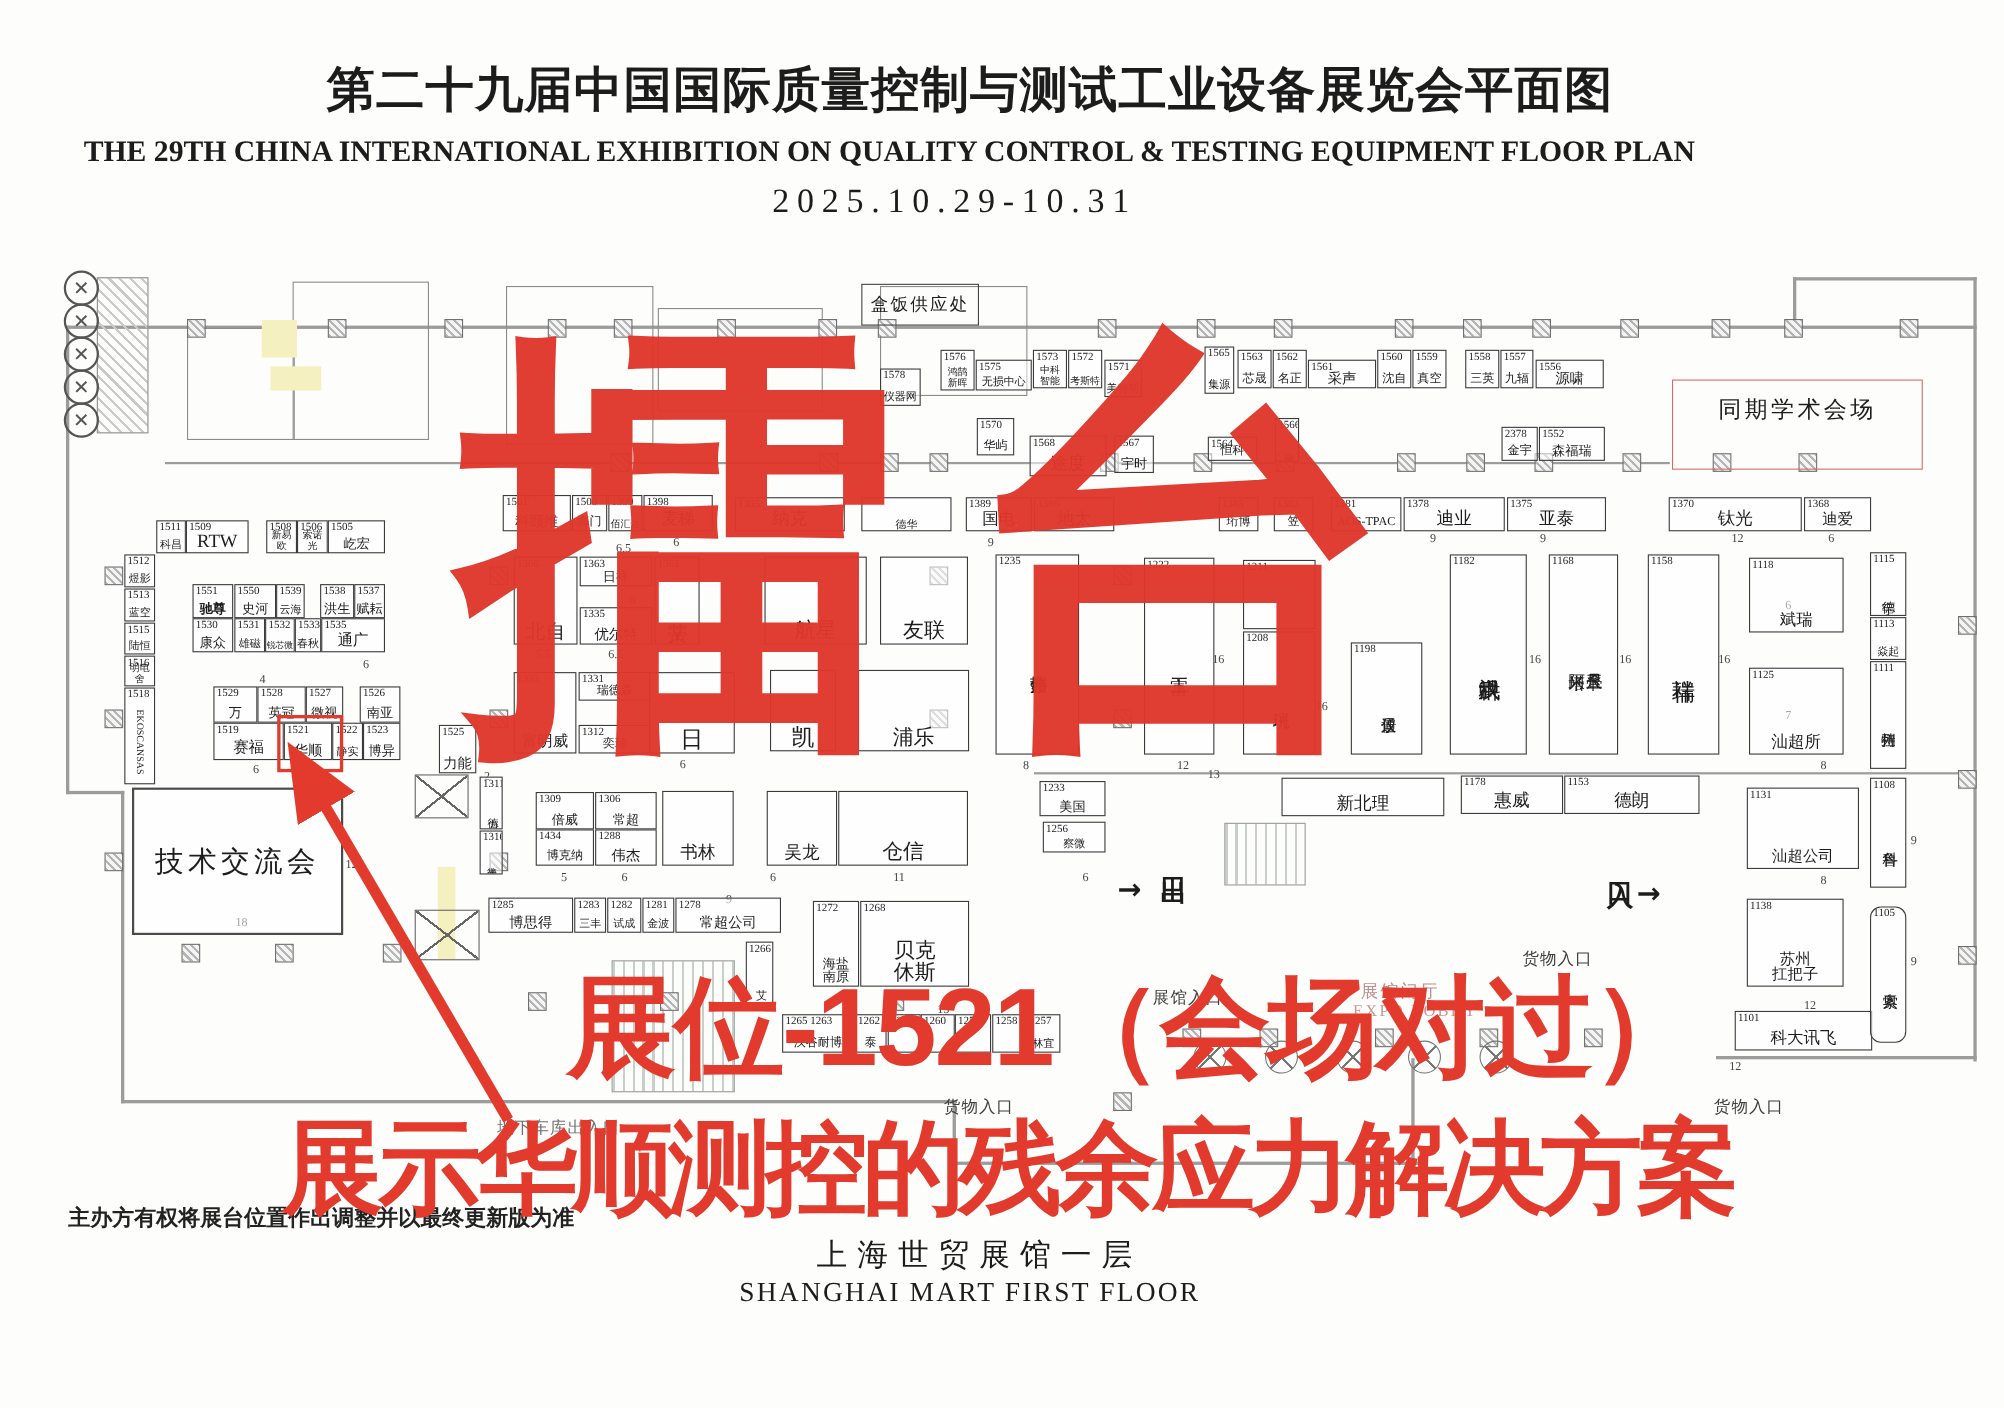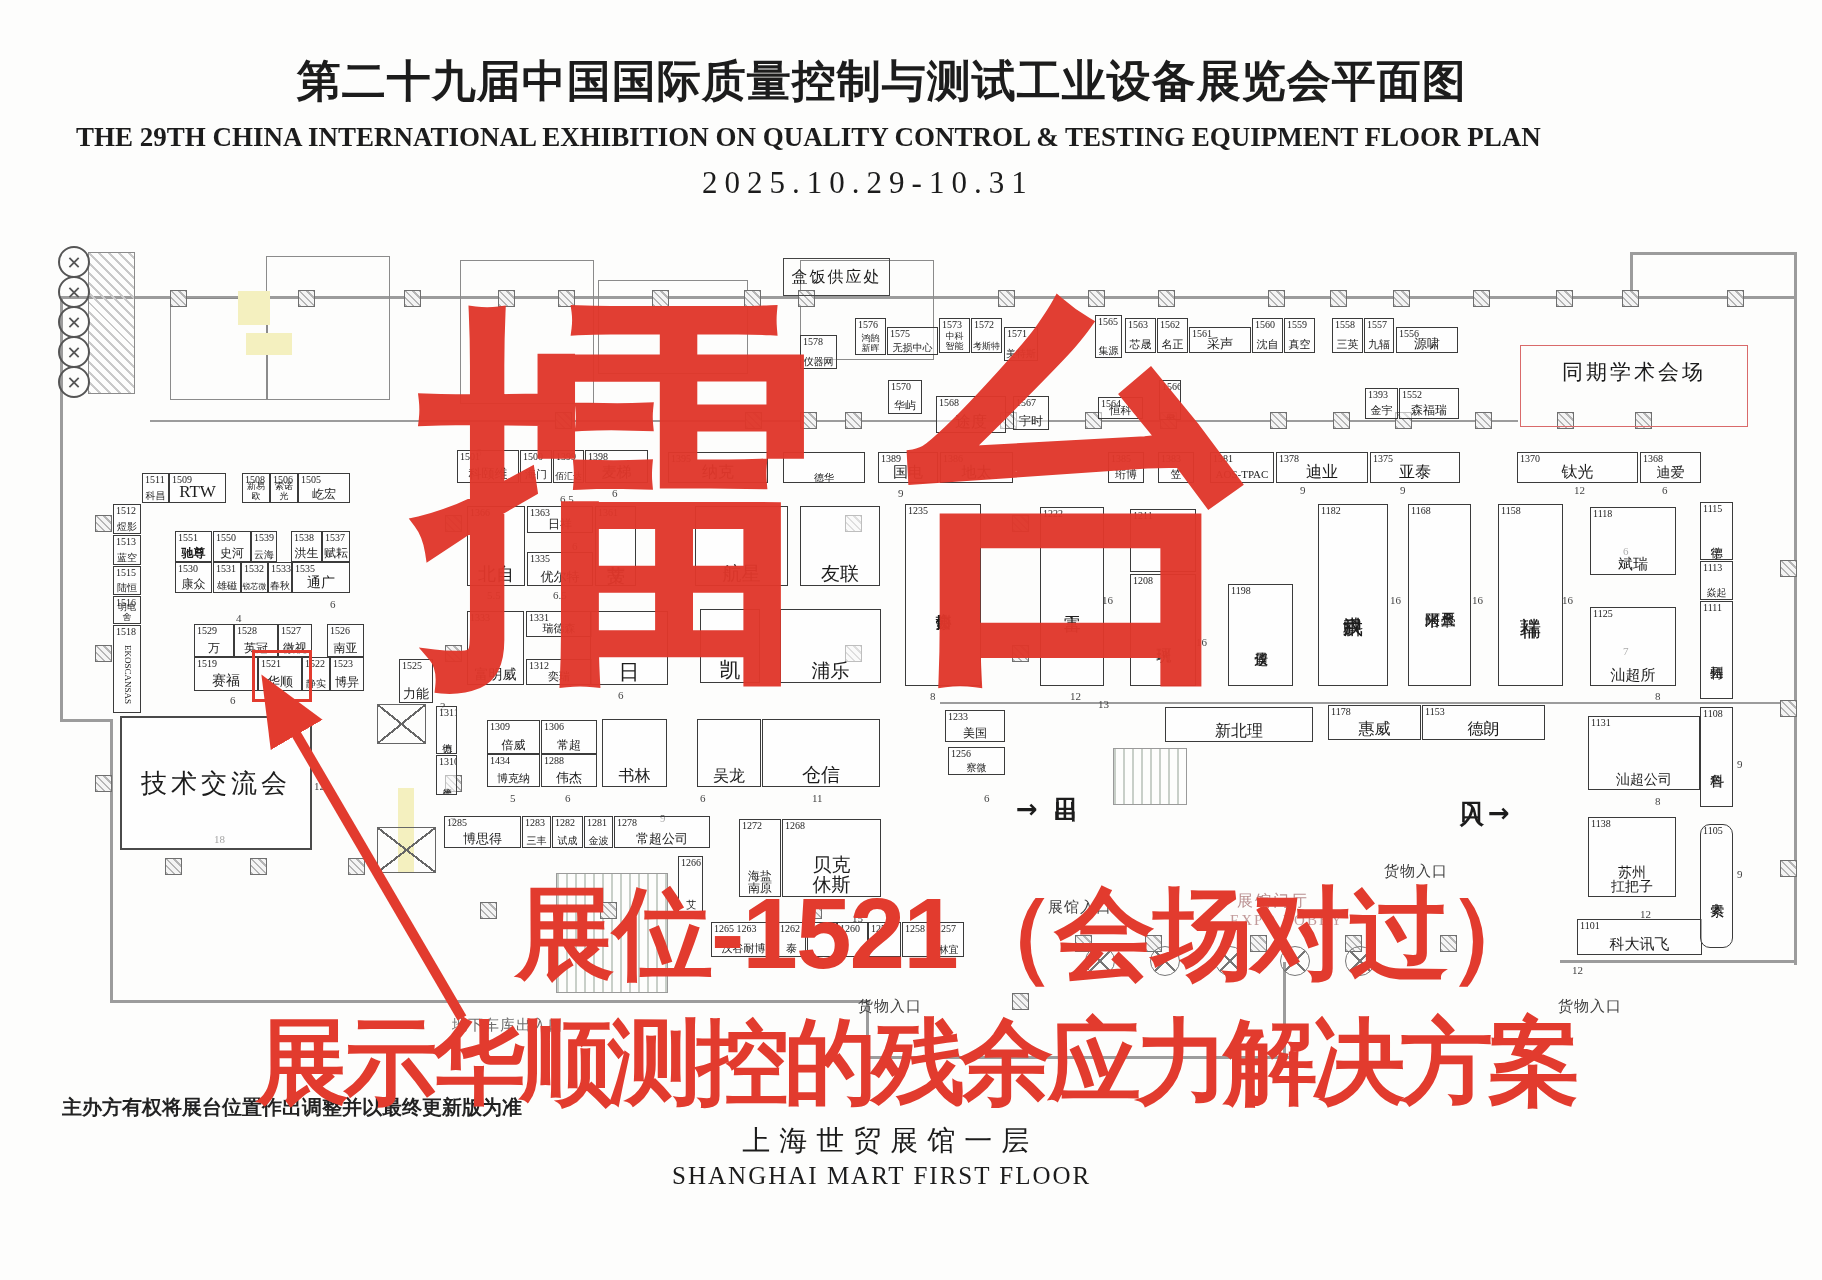--- a/index.html
+++ b/index.html
@@ -352,21 +352,21 @@
       </div>
       <div class="booth" style="left: 1364px; top: 318px; width: 30px; height: 35px;">
         <span class="num">1557</span>
         <span class="nm" style="font-size: 11px;">九辐</span>
       </div>
       <div class="booth" style="left: 1396px; top: 327px; width: 62px; height: 26px;">
         <span class="num">1556</span>
         <span class="nm" style="font-size: 13px;">源啸</span>
       </div>
       <div class="booth" style="left: 1365px; top: 388px; width: 33px; height: 31px;">
-        <span class="num">1393</span>
+        <span class="num">2378</span>
         <span class="nm" style="font-size: 11px;">金宇</span>
       </div>
       <div class="booth" style="left: 1399px; top: 388px; width: 60px; height: 31px;">
         <span class="num">1552</span>
         <span class="nm" style="font-size: 12px;">森福瑞</span>
       </div>
       <div class="booth" style="left: 457px; top: 450px; width: 62px; height: 33px;">
         <span class="num">1501</span>
         <span class="nm" style="font-size: 13px;">科颐维</span>
       </div>
@@ -638,21 +638,21 @@
         <span class="nm" style="font-size: 10px;">察微</span>
       </div>
       <div class="booth" style="left: 1328px; top: 705px; width: 93px; height: 35px;">
         <span class="num">1178</span>
         <span class="nm" style="font-size: 16px;">惠威</span>
       </div>
       <div class="booth" style="left: 1422px; top: 705px; width: 123px; height: 35px;">
         <span class="num">1153</span>
         <span class="nm" style="font-size: 16px;">德朗</span>
       </div>
-      <div class="booth" style="left: 1588px; top: 716px; width: 112px; height: 74px;">
+      <div class="booth" style="left: 1588px; top: 716px; width: 102px; height: 74px;">
         <span class="num">1131</span>
         <span class="nm" style="font-size: 14px;">汕超公司</span>
       </div>
       <div class="booth" style="left: 1588px; top: 817px; width: 88px; height: 80px;">
         <span class="num">1138</span>
         <span class="nm" style="font-size: 14px;">苏州
 扛把子</span>
       </div>
       <div class="booth" style="left: 1577px; top: 919px; width: 125px; height: 36px;">
         <span class="num">1101</span>

